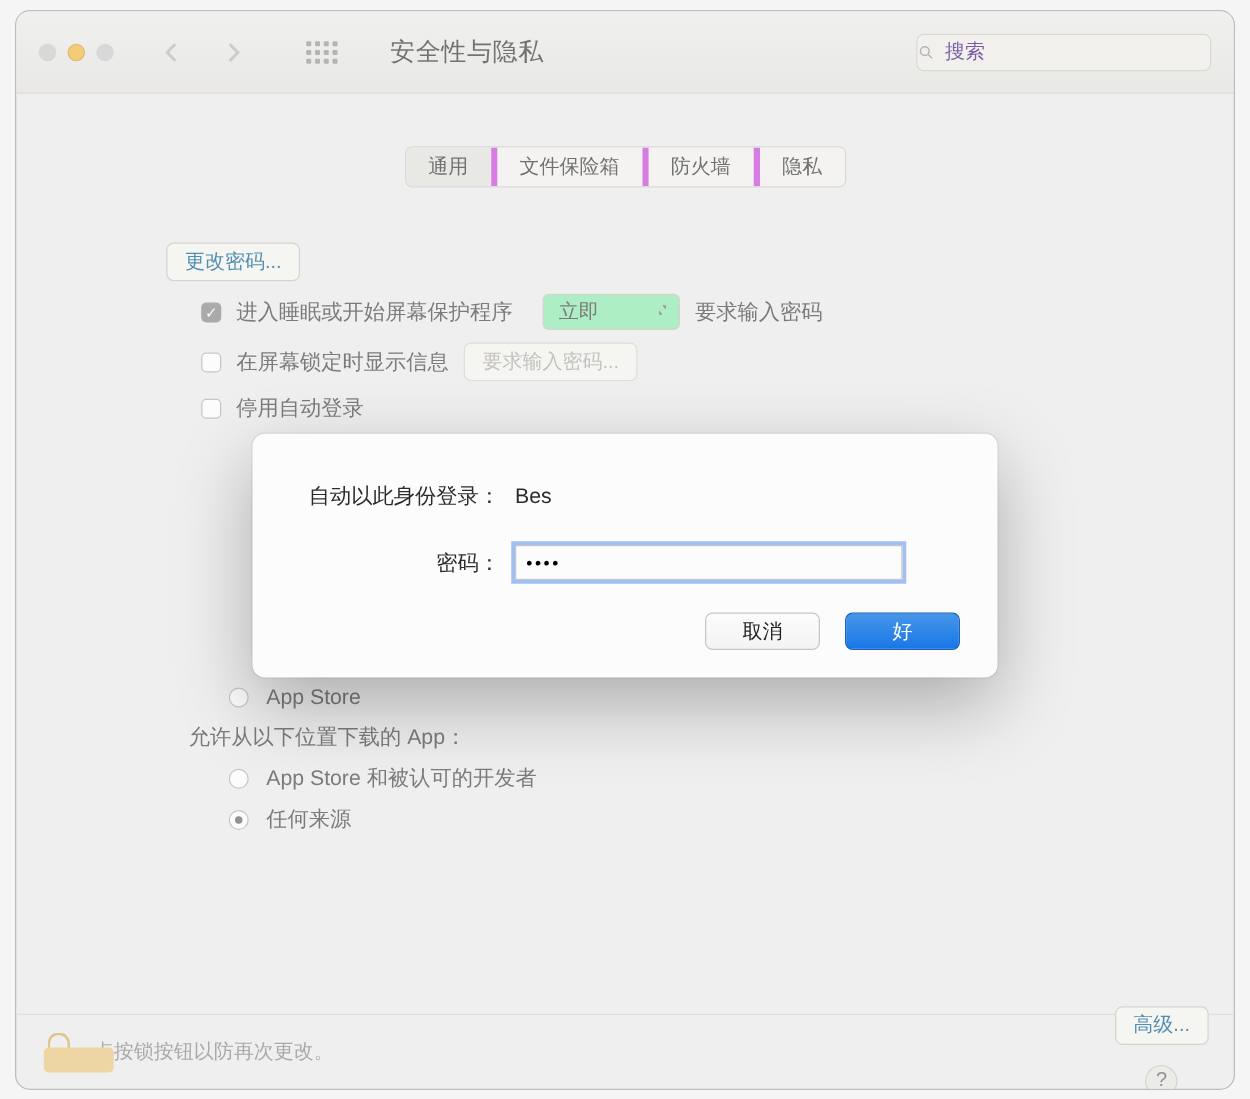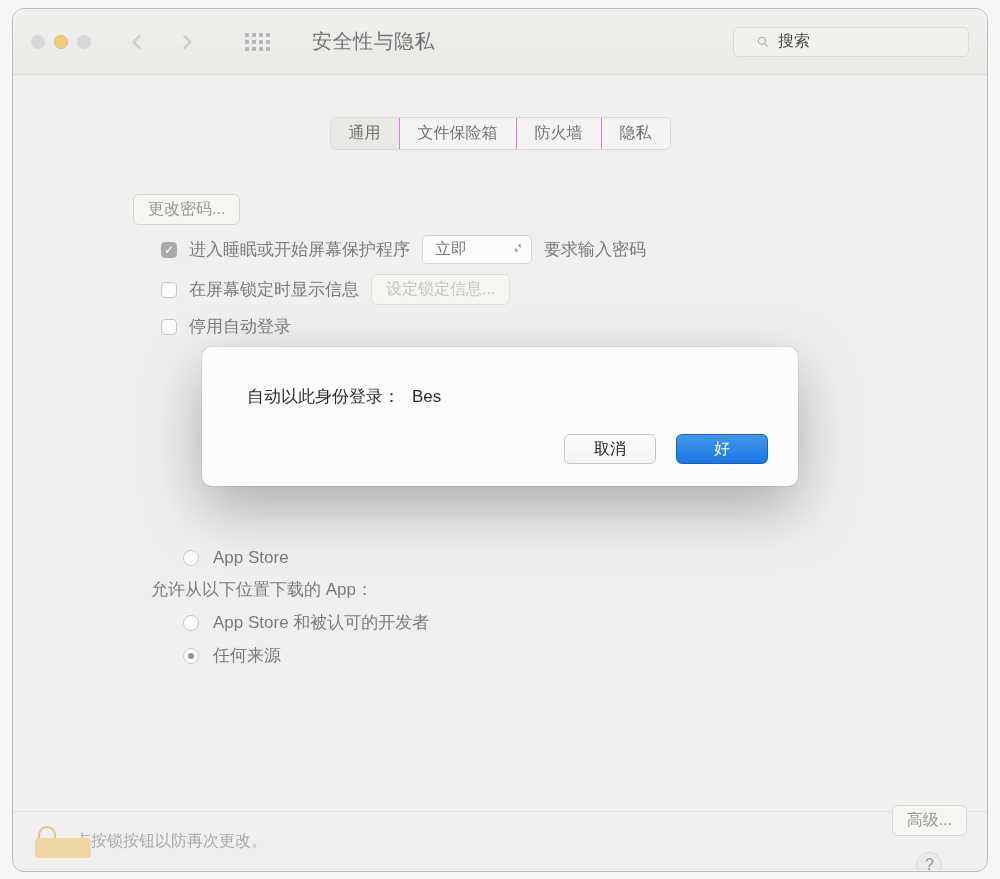--- a/index.html
+++ b/index.html
@@ -49,58 +49,58 @@
     margin-left:34px;
     display:grid; grid-template-columns:repeat(4,4px); grid-template-rows:repeat(3,4px);
     gap:3px;
   }
   .grid-icon span { width:4px; height:4px; background:#9a9a9a; border-radius:1px; }
   .title { margin-left:28px; font-size:20px; color:#3e3e3e; font-weight:500; letter-spacing:0.5px;}
   .search {
     margin-left:auto; width:236px; height:30px;
     border:1px solid #cfcdc8; border-radius:6px;
     background:#f0eee9;
-    display:flex; align-items:center; gap:8px; padding:0 22px;
-    color:#000000;
+    display:flex; align-items:center; gap:8px; padding:0 0;
+    color:#4c1d95;
   }
   .search svg { width:14px; height:14px; }
   .search span { font-size:16px; }
 
   .body { flex:1; position:relative; padding:0 28px; font-size:17px; color:#4a4a4a;}
   .tabs {
     margin:42px auto 0; width:fit-content;
     display:flex; border:1px solid #cfcdc8; border-radius:6px; overflow:hidden;
   }
-  .tab { padding:5px 18px; font-size:16px; color:#3c3c3c; background:#f4f2ef; border-right:1px solid #d946ef; }
+  .tab { padding:5px 18px; font-size:16px; color:#3c3c3c; background:#f4f2ef; border-right:5px solid #d946ef; }
   .tab:last-child{border-right:none;}
   .tab.active { background:#e4e2dd; }
 
   .section1 { margin:44px 0 0 92px; }
   .row { display:flex; align-items:center; gap:12px; margin:10px 0; }
   .mac-btn {
     display:inline-flex; align-items:center; justify-content:center;
     border:1px solid #c9c7c2; background:#f6f4f0;
-    border-radius:6px; padding:4px 14px; font-size:16px; color:#737373;
+    border-radius:6px; padding:4px 14px; font-size:16px; color:#0369a1;
   }
   .check {
     width:16px;height:16px;border-radius:4px;border:1px solid #b9b5ad;
     display:inline-flex;align-items:center;justify-content:center;
     background:#fff; flex:0 0 16px;
   }
   .check.checked { background:#8c8c8c; border-color:#8c8c8c;}
   .check.checked::after{content:"✓"; font-size:12px; color:#fff; line-height:1;}
   .radio {
     width:16px;height:16px;border-radius:50%;border:1px solid #b9b5ad;background:#fff;
     display:inline-block; flex:0 0 16px; position:relative;
   }
   .radio.sel::after{content:"";position:absolute;inset:4px;border-radius:50%;background:#6b6b6b;}
   .sel-control {
     min-width:110px; padding:3px 30px 3px 12px;
-    border:1px solid #c9c7c2; border-radius:5px; background:#ffffff;
-    position:relative; font-size:16px;
+    border:1px solid #c9c7c2; border-radius:5px; background:#86efac;
+    position:relative; font-size:16px;margin-left:12px;
   }
   .sel-control::after{
     content:""; position:absolute; right:8px; top:5px; width:10px; height:14px;
     background:
       conic-gradient(from 45deg at 50% 25%, #7a7a7a 90deg, transparent 0) 0 0/100% 50% no-repeat,
       conic-gradient(from -135deg at 50% 75%, #7a7a7a 90deg, transparent 0) 0 100%/100% 50% no-repeat;
     transform:scale(.55);
   }
   .faded { color:#b0aeaa; }
   .mac-btn.faded { color:#b0aeaa; border-color:#d7d5d0;}
@@ -223,21 +223,21 @@
       </div>
       <div class="row" style="margin-left:28px;">
         <span class="check checked"></span>
         <span>进入睡眠或开始屏幕保护程序</span>
         <span class="sel-control">立即</span>
         <span>要求输入密码</span>
       </div>
       <div class="row" style="margin-left:28px;text-align:center;">
         <span class="check"></span>
         <span>在屏幕锁定时显示信息</span>
-        <span class="mac-btn faded">设定锁定信息...</span>
+        <span class="mac-btn faded">要求输入密码...</span>
       </div>
       <div class="row" style="margin-left:28px;">
         <span class="check"></span>
         <span>停用自动登录</span>
       </div>
     </div>
 
     <div class="section2">
       <div class="row opt">
         <span class="radio"></span>
@@ -268,19 +268,25 @@
       </div>
     </div>
   </div>
 
   <div class="scrim">
     <div class="modal">
       <div class="mrow">
         <div class="mlabel">自动以此身份登录：</div>
         <div class="mval">Bes</div>
       </div>
+      <div class="mrow" style="margin-top:28px;">
+        <div class="mlabel">密码：</div>
+        <div class="mval">
+          <input class="pwd" type="text" value="••••" style="">
+        </div>
+      </div>
       <div class="modal-actions">
         <span class="btn">取消</span>
         <span class="btn primary">好</span>
       </div>
     </div>
   </div>
 </div>
 
 </body></html>

